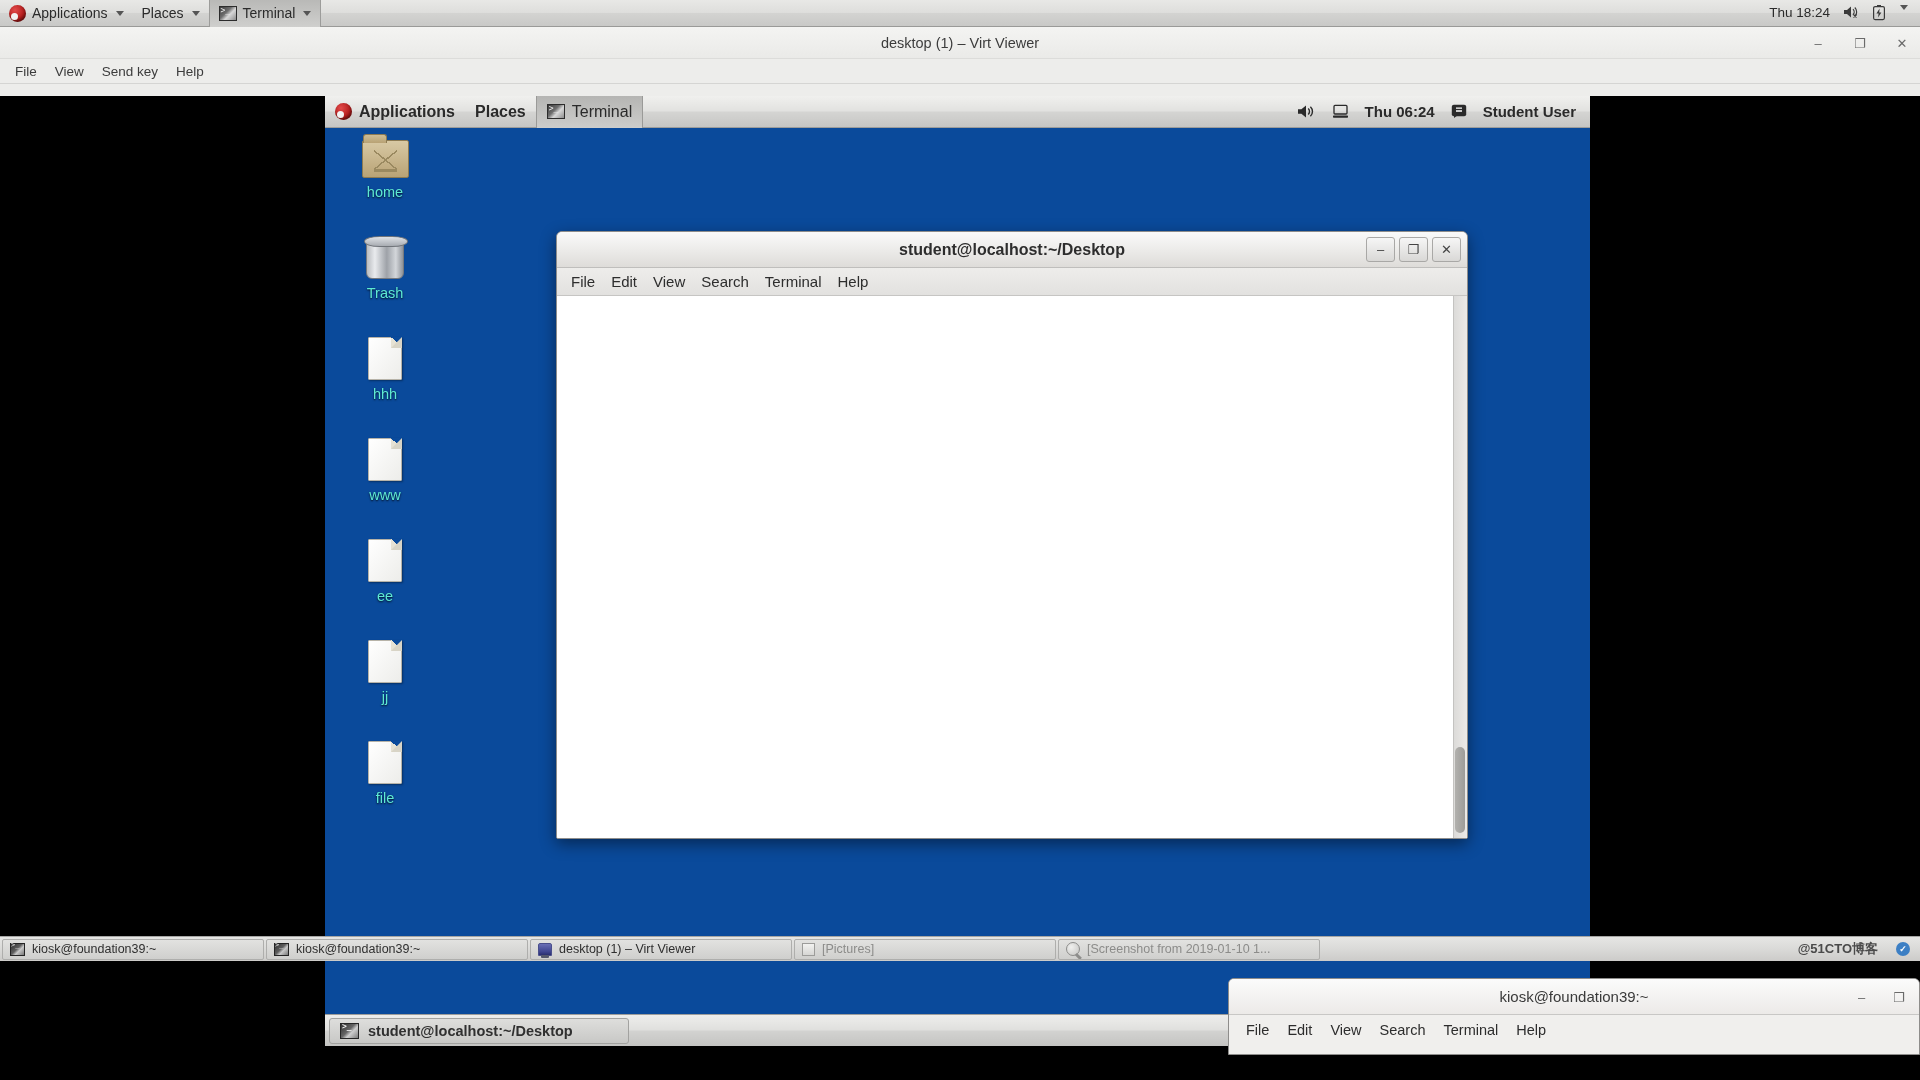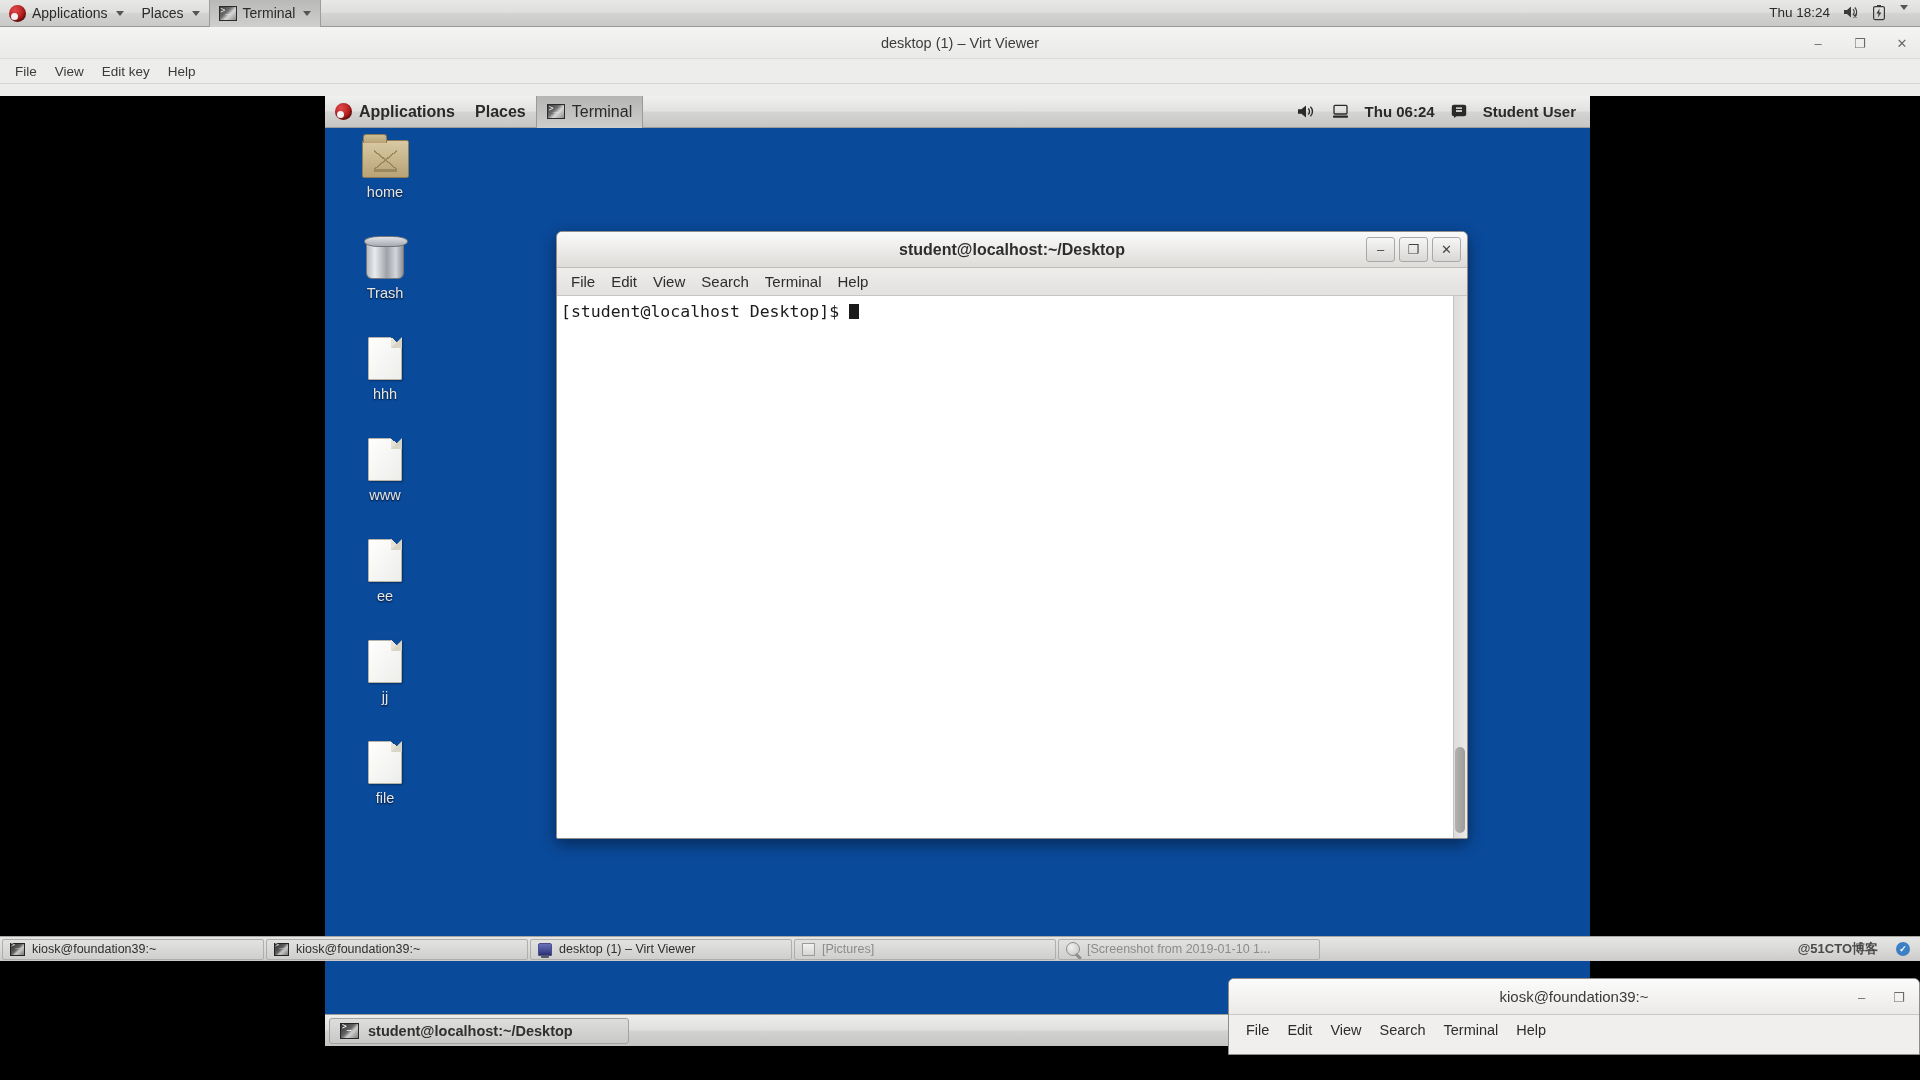--- a/index.html
+++ b/index.html
@@ -106,21 +106,21 @@
     font-weight: normal;
   }
   .vm-tray {
     margin-left:auto; display:flex; align-items:center; gap:16px;
     padding-right: 14px; font-size: 15px; color:#2a2a2a; font-weight:bold;
   }
 
   
   .dicon {
     position: absolute; width: 96px; text-align: center;
-    color: #e5e5e5; font-size: 14.5px;
+    color: #5eead4; font-size: 14.5px;
     text-shadow: 0 1px 2px rgba(0,0,0,.85);
   }
   .dicon .glyph { height: 52px; display:flex; align-items:flex-end; justify-content:center; }
   .dicon .lbl { margin-top: 6px; display:block; }
 
   .ico-folder {
     width: 47px; height: 38px; position: relative;
     background: linear-gradient(to bottom,#d8c9a4,#b9a376);
     border: 1px solid #8d7b52; border-radius: 2px;
   }
@@ -368,21 +368,21 @@
       <span class="vv-title">desktop (1) – Virt Viewer</span>
       <div class="vv-winbtns">
         <span class="vv-winbtn">–</span>
         <span class="vv-winbtn">❐</span>
         <span class="vv-winbtn">✕</span>
       </div>
     </div>
     <div class="vv-menubar">
       <span class="mi">File</span>
       <span class="mi">View</span>
-      <span class="mi">Edit key</span>
+      <span class="mi">Send key</span>
       <span class="mi">Help</span>
     </div>
   </div>
 
   <div class="vv-dark-left"></div>
   <div class="vv-dark-right"></div>
   <div class="vv-dark-bottom"></div>
 
   <div class="vm-area">
 
@@ -487,21 +487,20 @@
     </div>
     <div class="gt-menubar">
       <span class="mi">File</span>
       <span class="mi">Edit</span>
       <span class="mi">View</span>
       <span class="mi">Search</span>
       <span class="mi">Terminal</span>
       <span class="mi">Help</span>
     </div>
     <div class="gt-body">
-      <div class="gt-line"><span>[student@localhost Desktop]$ </span><span class="cursor-block"></span></div>
       <div class="gt-scroll">
         <div class="gt-thumb"></div>
       </div>
     </div>
   </div>
 
   <div class="bg-term">
     <div class="bg-term-title">
       <span>kiosk@foundation39:~</span>
       <div class="bg-term-btns">

